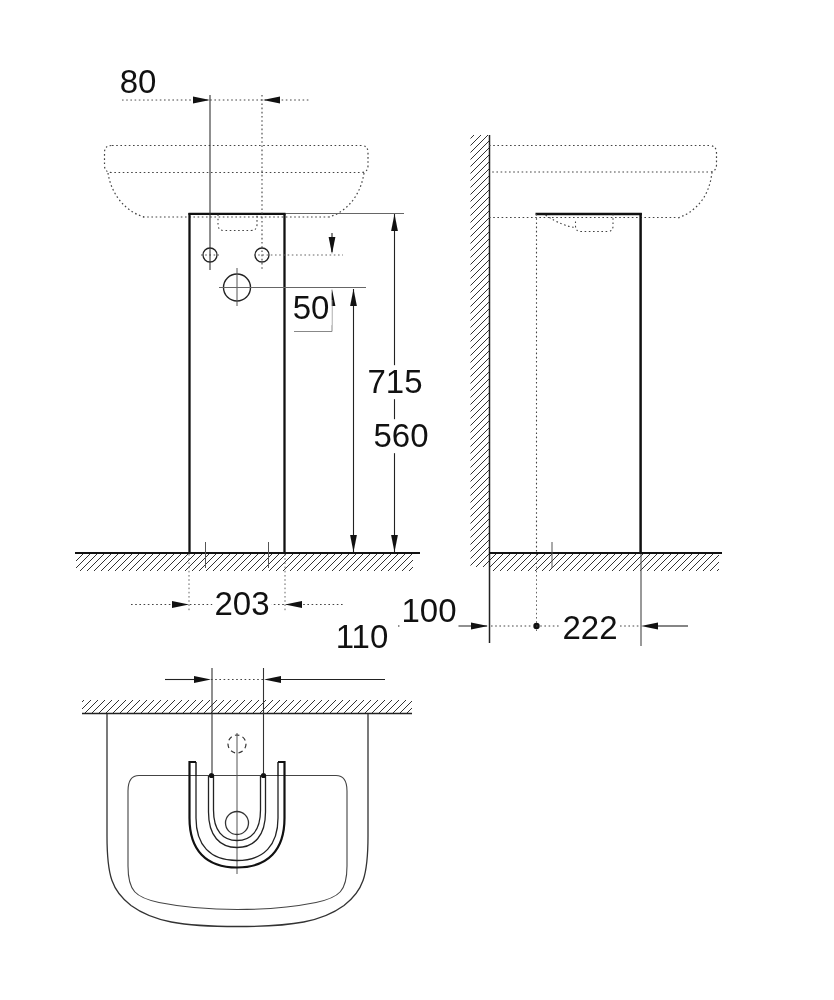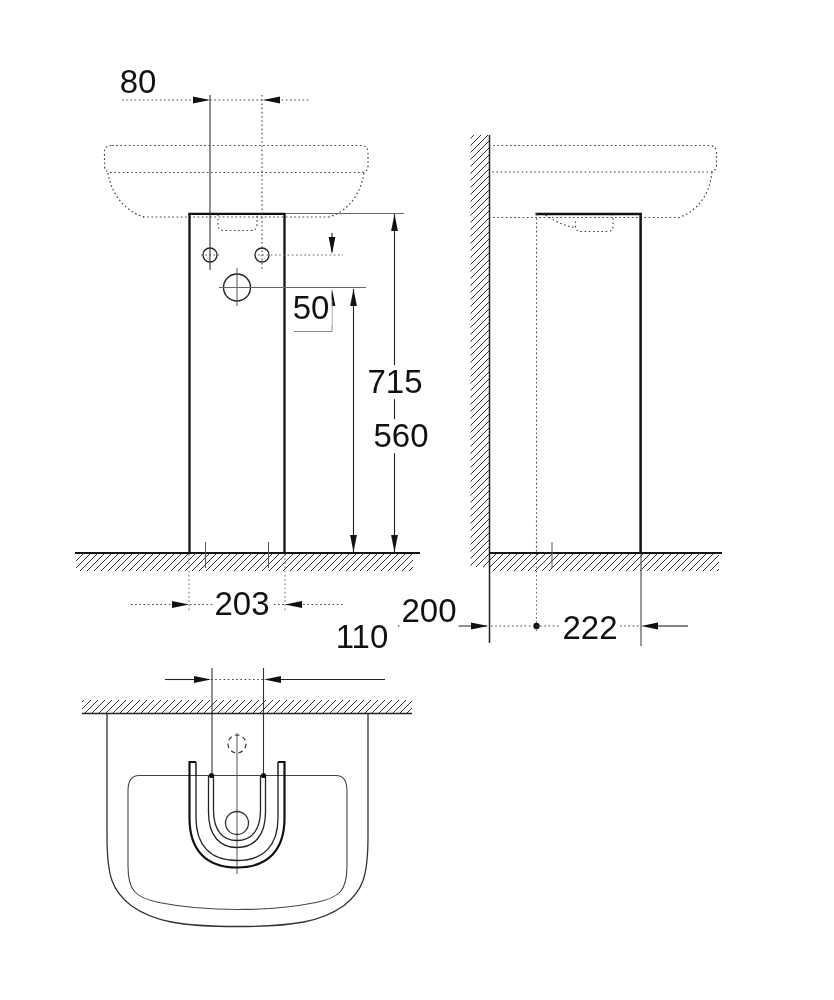--- a/index.html
+++ b/index.html
@@ -187,17 +187,17 @@
 
     <circle cx="237" cy="823" r="11.5" fill="none" stroke="#333" stroke-width="1.3"></circle>
   </g>
 </svg>
 
 <div class="dim" style="left:138px;top:82px;">80</div>
 <div class="dim" style="left:311px;top:308px;text-align:right;">50</div>
 <div class="dim" style="left:395px;top:382px;">715</div>
 <div class="dim" style="left:354px;top:436px;margin-left:47px;">560</div>
 <div class="dim" style="left:242px;top:604px;">203</div>
-<div class="dim" style="left:429px;top:611px;">200</div>
+<div class="dim" style="left:429px;top:611px;">100</div>
 <div class="dim" style="left:590px;top:628px;text-align:right;">222</div>
 <div class="dim" style="left:362px;top:637px;">110</div>
 
 </div>
 
 </body></html>

